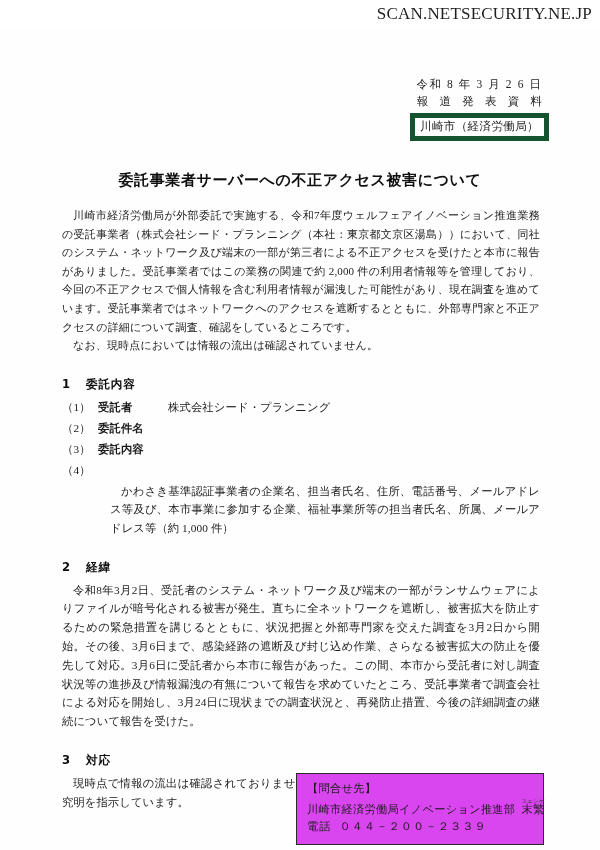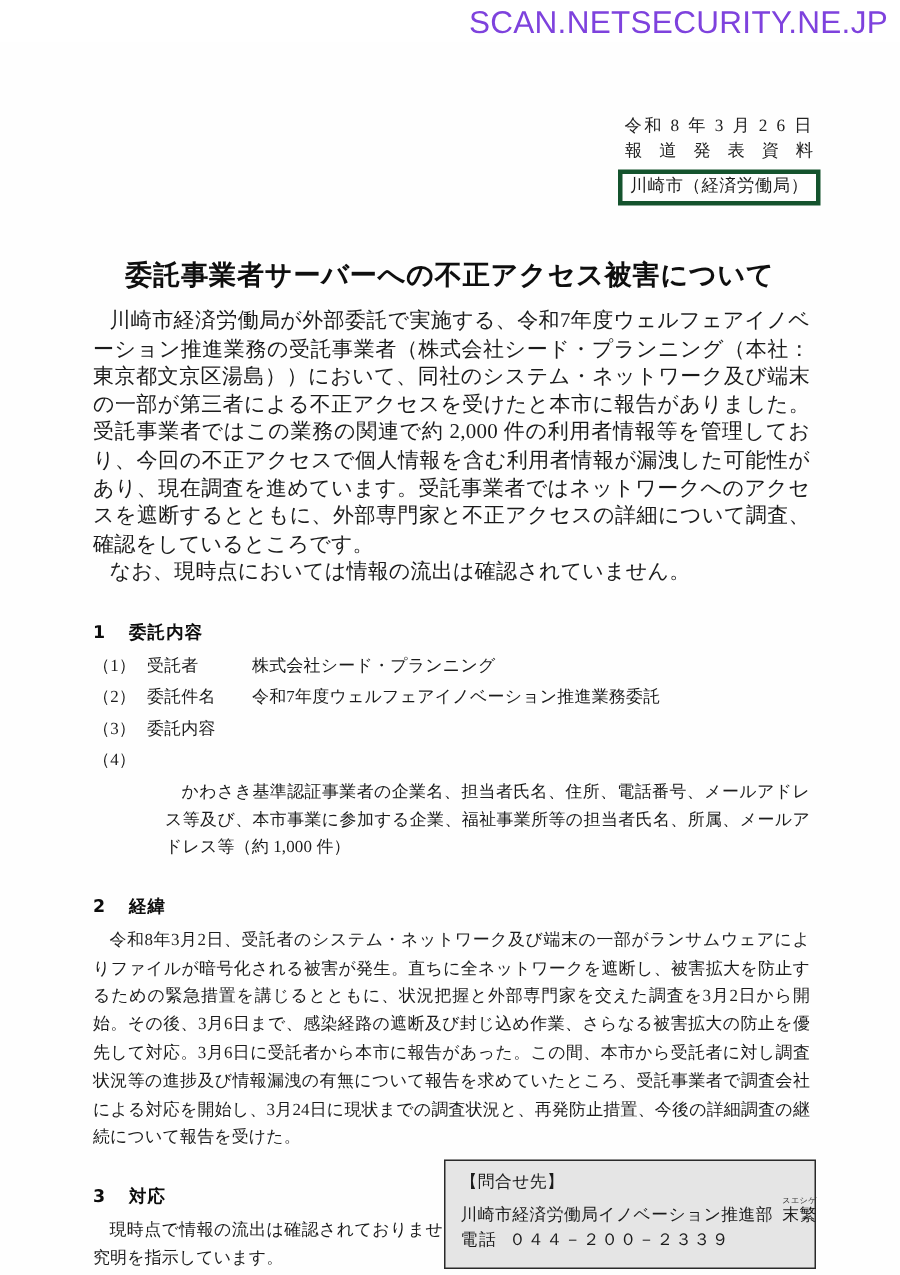--- a/index.html
+++ b/index.html
@@ -14,24 +14,24 @@
     font-family: "Liberation Serif", "DejaVu Serif", serif;
     color: #1b1b1b;
     overflow: hidden;
   }
 
   
   .scan-banner {
     position: absolute;
     top: 4px;
     right: 8px;
-    font-family: Liberation Sans, sans-serif;
-    font-size: 21px;
+    font-family: Liberation Serif, serif;
+    font-size: 17px;
     letter-spacing: 0.2px;
-    color: #6d28d9;
+    color: #000000;
     font-weight: 500;
     white-space: nowrap;
     opacity: .88;
   }
 
   
   .sheet {
     position: absolute;
     left: 0;
     top: 28px;
@@ -56,53 +56,53 @@
     white-space: nowrap;
     color: #222;
   }
   .doc-header .line.spread {
     letter-spacing: 4.2px;
     padding-left: 4px;
   }
   .issuer-box {
     display: inline-block;
     margin-top: 3px;
-    border: 3px solid #14532d;
+    border: 5px solid #14532d;
     padding: 1px 5px 2px 5px;
     font-size: 11.5px;
     line-height: 15px;
     letter-spacing: 0.4px;
     white-space: nowrap;
   }
 
   
   .doc-title {
     position: absolute;
     left: 0;
     right: 0;
     top: 143px;
     text-align: center;
     font-family: "DejaVu Sans", "Liberation Sans", sans-serif;
     font-weight: bold;
-    font-size: 18px;
+    font-size: 15px;
     letter-spacing: 0.6px;
     color: #0f0f0f;
   }
 
   
   .body-area {
     position: absolute;
     left: 62px;
     top: 178px;
     width: 478px;
   }
 
   p.para {
     margin: 0;
-    font-size: 14px;
+    font-size: 11px;
     line-height: 18.6px;
     text-align: justify;
     text-justify: inter-character;
     letter-spacing: 0.15px;
     text-indent: 11px;
   }
   .gap-lg  { height: 22px; }
 
   
   .section-head {
@@ -126,20 +126,21 @@
   }
   .item-row .marker {
     width: 36px;
     flex: 0 0 36px;
     white-space: nowrap;
   }
   .item-row .label {
     width: 70px;
     flex: 0 0 70px;
     white-space: nowrap;
+    font-weight: bold;
   }
   .item-row .value { flex: 1 1 auto; }
 
   .item-block {
     margin-left: 48px;
     margin-right: 0;
     font-size: 11.3px;
     line-height: 18.6px;
     text-align: justify;
     text-justify: inter-character;
@@ -160,21 +161,21 @@
 
   
   .contact-box {
     position: absolute;
     left: 296px;
     top: 745px;
     width: 248px;
     border: 1px solid #2a2a2a;
     padding: 6px 8px 8px 10px;
     box-sizing: border-box;
-    background: #e5e5e5;
+    background: #d946ef;
   }
   .contact-box .cline {
     font-size: 11.2px;
     line-height: 17.5px;
     letter-spacing: 0.3px;
     white-space: nowrap;
   }
   .contact-box .cline.tel { letter-spacing: 1.1px; }
   ruby { ruby-position: over; }
   rt {
@@ -214,21 +215,20 @@
 
       <div class="item-row">
         <span class="marker">（1）</span>
         <span class="label">受託者</span>
         <span class="value">株式会社シード・プランニング</span>
       </div>
 
       <div class="item-row">
         <span class="marker">（2）</span>
         <span class="label">委託件名</span>
-        <span class="value">令和7年度ウェルフェアイノベーション推進業務委託</span>
       </div>
 
       <div class="item-row">
         <span class="marker">（3）</span>
         <span class="label">委託内容</span>
       </div>
 
       <div class="item-row" style="margin-top:2px;">
         <span class="marker">（4）</span>
       </div>

